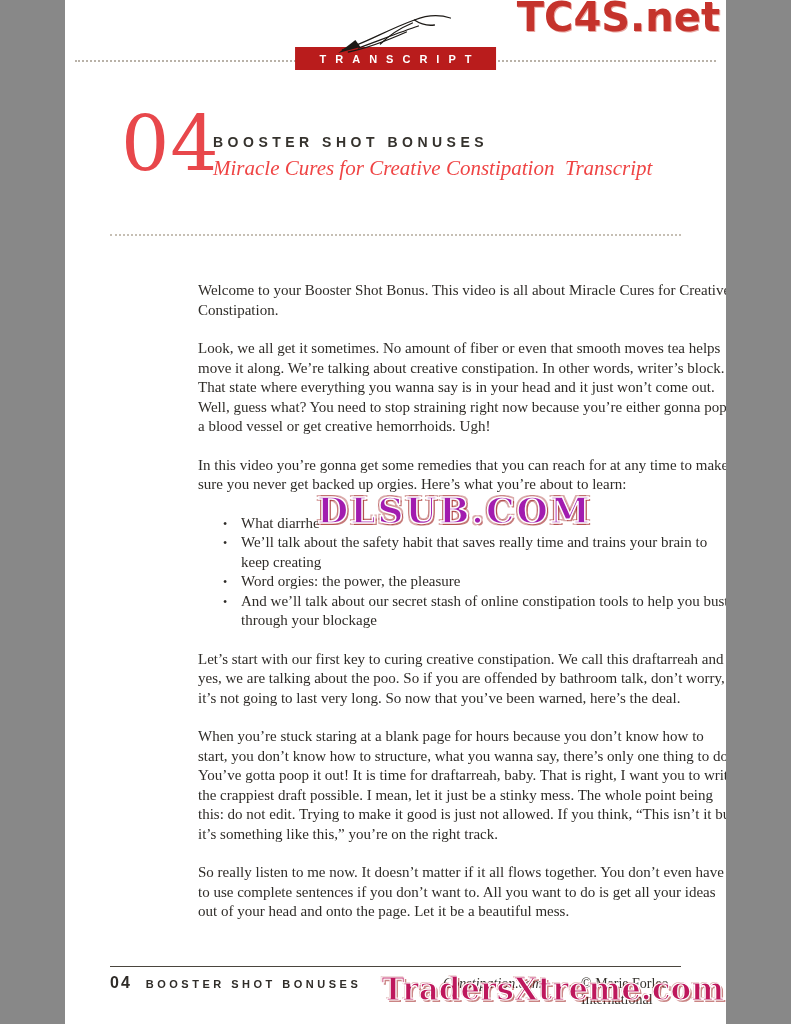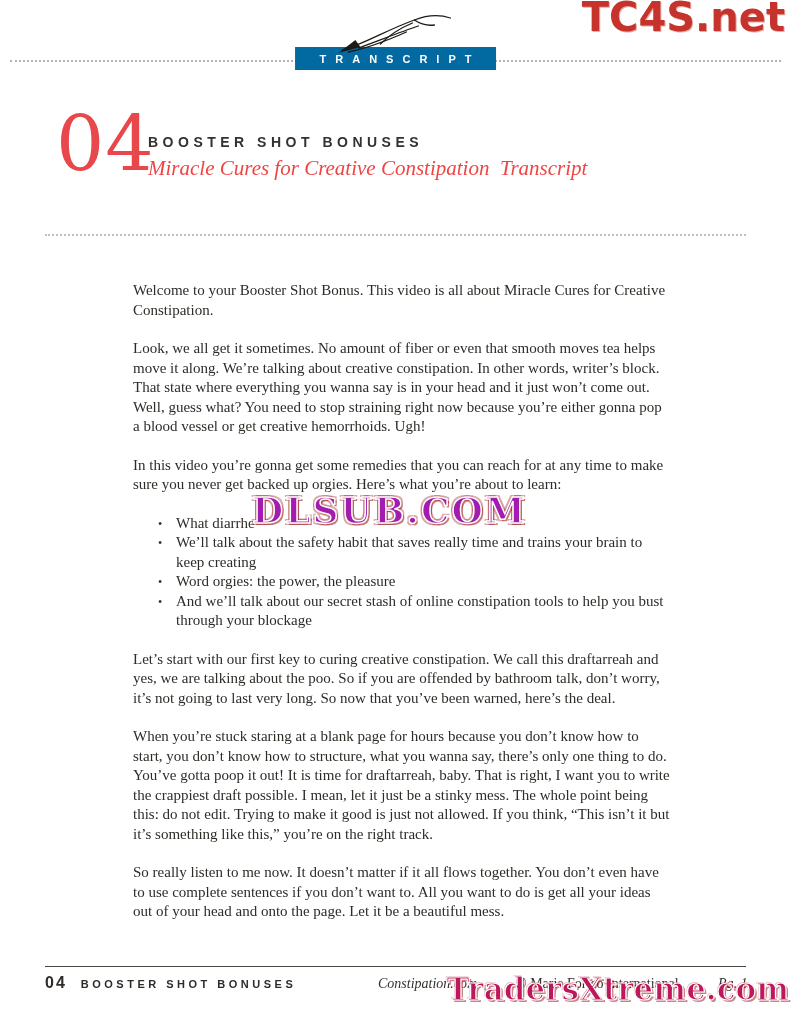--- a/index.html
+++ b/index.html
@@ -1,17 +1,17 @@
 <!DOCTYPE html>
 <html><head>
 <meta charset="utf-8">
 <style>
   html,body { margin:0; padding:0; background:#888; }
   .page {
-    position:relative; width:791px; height:1024px; margin:0 auto;
+    position:relative; width:661px; height:1024px; margin:0 auto;
     background:#ffffff; overflow:hidden;
     font-family:"Liberation Serif", serif; color:#2f2c28;
   }
 
   
   .wm-top {
     position:absolute; top:-6px; right:6px;
     font-family:"DejaVu Sans", sans-serif; font-weight:bold; font-size:40px;
     color:#c5332c; text-shadow:1px 1px 0 #e9a9a4;
   }
@@ -30,21 +30,21 @@
     color:#be185d;
     -webkit-text-stroke:1.2px #ffffff;
     text-shadow:2px 2px 0 rgba(150,10,10,.5), -1px -1px 0 rgba(150,10,10,.35);
     z-index:6; white-space:nowrap;
   }
 
   
   .header-rule { position:absolute; top:60px; left:10px; right:10px; border-top:2px dotted #b9b2a8; }
   .banner {
     position:absolute; top:47px; left:50%; transform:translateX(-50%);
-    background:#0369a1; color:#ffffff;
+    background:#b91c1c; color:#ffffff;
     font-family:"Liberation Sans", sans-serif; font-size:11px; font-weight:bold;
     letter-spacing:9px; padding:6px 16px 5px 25px; z-index:2; white-space:nowrap;
   }
   .illustration { position:absolute; top:10px; left:50%; transform:translateX(-52%); z-index:3; }
 
   
   .lesson-number {
     position:absolute; left:56px; top:106px;
     font-family:"DejaVu Serif", serif; font-weight:200; font-size:76px; line-height:1;
     color:#e8474b; letter-spacing:1px;

